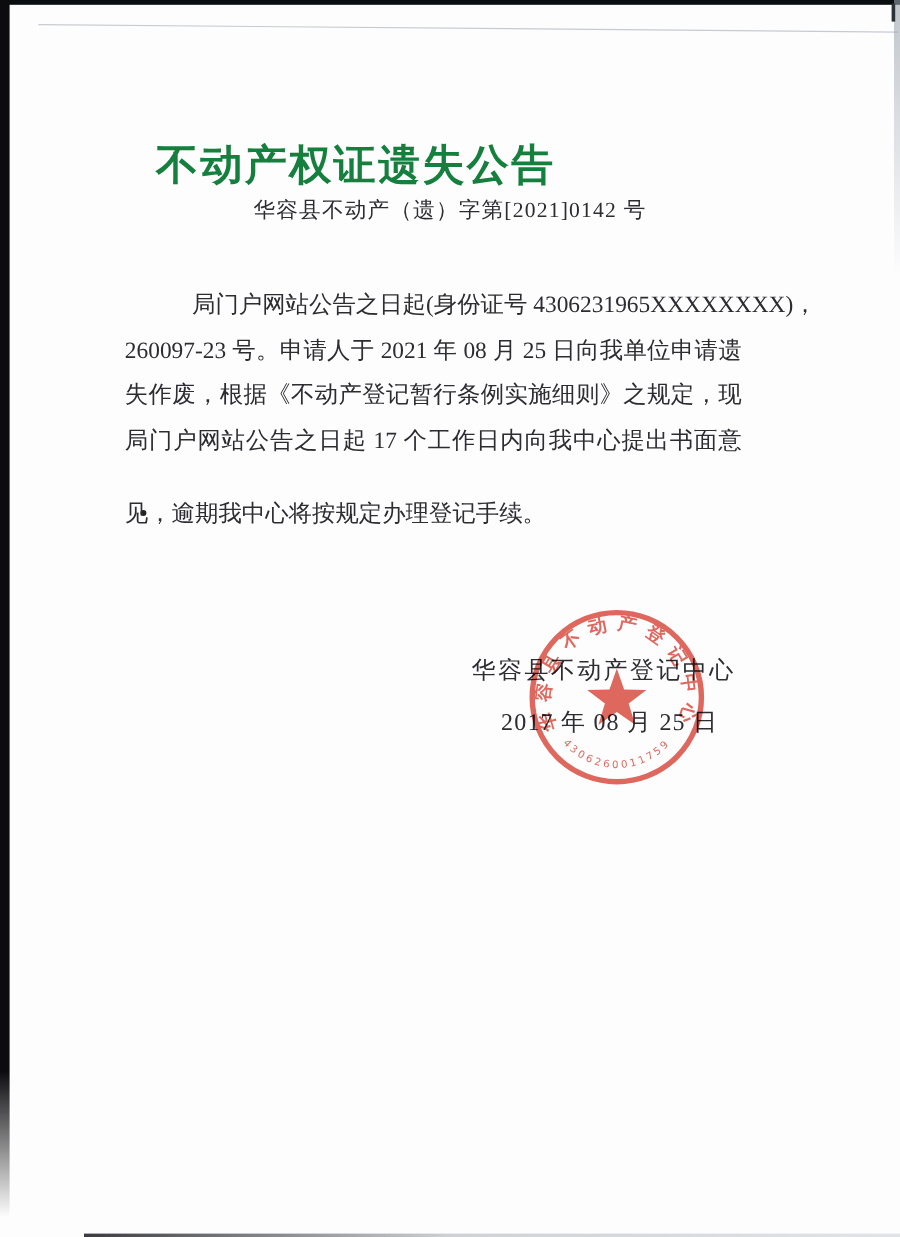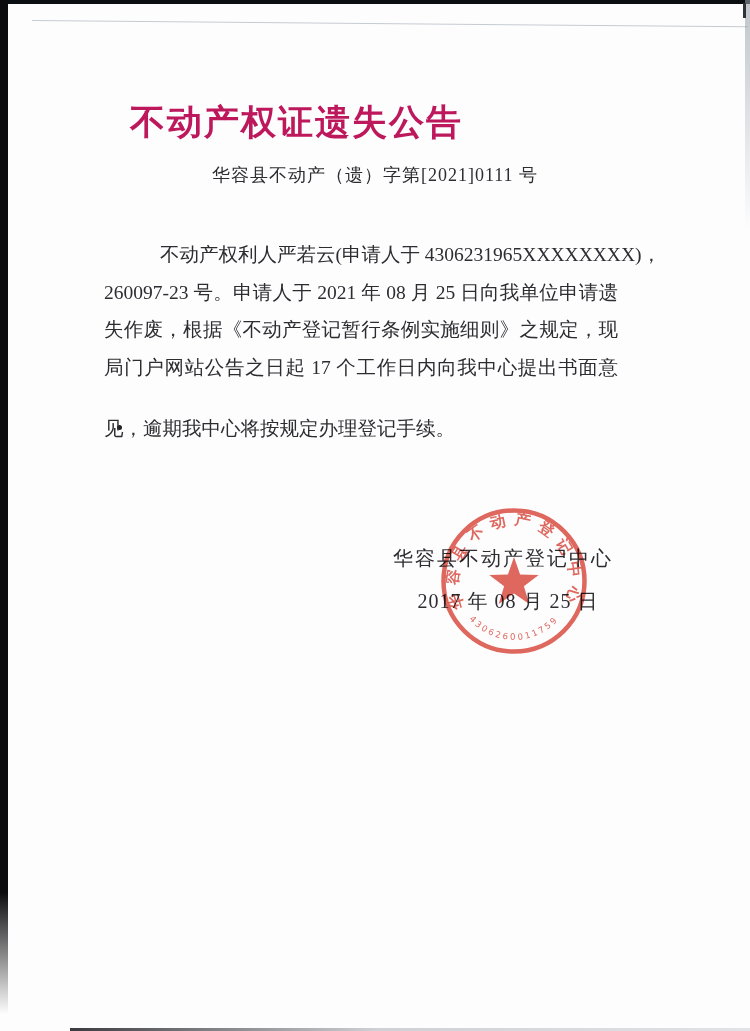--- a/index.html
+++ b/index.html
@@ -15,22 +15,22 @@
     background:linear-gradient(180deg,#0c0c0e 88%,rgba(12,12,14,0));}
   .paper-top-line{left:32px;top:20px;width:716px;height:1px;background:#c6cbd0;
     transform:rotate(0.5deg);transform-origin:0 0;}
   .right-shade{right:0;top:0;width:5px;height:230px;
     background:linear-gradient(180deg,rgba(150,160,170,.6),rgba(150,160,170,0));}
   .right-nub{right:4px;top:3px;width:3px;height:15px;background:#2b3238;}
   .bottom-line{left:70px;bottom:0;width:680px;height:3px;
     background:linear-gradient(90deg,rgba(25,25,30,.85),rgba(120,128,136,.35) 45%,rgba(160,168,176,.3));}
   .ink-dot{left:117px;top:425px;width:5px;height:5px;border-radius:50%;background:#232327;}
   
-  .doc-title{top:99px;left:0;width:593px;text-align:center;
-    font-size:35px;font-weight:700;color:#be185d;letter-spacing:2px;}
+  .doc-title{top:114px;left:0;width:593px;text-align:center;
+    font-size:35px;font-weight:700;color:#15803d;letter-spacing:2px;}
   .doc-number{top:163px;left:0;width:750px;text-align:center;
     font-size:18px;color:#2c2c31;letter-spacing:1px;}
   .body-block{left:104px;top:236px;width:514px;color:#2c2c31;font-size:19.5px;}
   .body-line{height:37.5px;line-height:37.5px;white-space:nowrap;
     text-align:justify;text-align-last:justify;}
   .body-line.first{text-indent:56px;}
   .body-line.last{text-align-last:left;margin-top:24px;}
   .sig-org{left:503px;top:545px;transform:translateX(-50%);
     font-size:20px;color:#2c2c31;letter-spacing:2px;white-space:nowrap;}
   .sig-date{left:508px;top:588px;transform:translateX(-50%);
@@ -48,24 +48,24 @@
 
 <div class="abs edge-top"></div>
 <div class="abs edge-left"></div>
 <div class="abs paper-top-line"></div>
 <div class="abs right-shade"></div>
 <div class="abs right-nub"></div>
 <div class="abs bottom-line"></div>
 <div class="abs ink-dot"></div>
 
 <div class="abs doc-title">不动产权证遗失公告</div>
-<div class="abs doc-number">华容县不动产（遗）字第[2021]0111 号</div>
+<div class="abs doc-number">华容县不动产（遗）字第[2021]0142 号</div>
 
 <div class="abs body-block">
-  <div class="body-line first">不动产权利人严若云(申请人于 4306231965XXXXXXXX)，</div>
+  <div class="body-line first">局门户网站公告之日起(身份证号 4306231965XXXXXXXX)，</div>
   <div class="body-line">260097-23 号。申请人于 2021 年 08 月 25 日向我单位申请遗</div>
   <div class="body-line">失作废，根据《不动产登记暂行条例实施细则》之规定，现</div>
   <div class="body-line">局门户网站公告之日起 17 个工作日内向我中心提出书面意</div>
   <div class="body-line last">见，逾期我中心将按规定办理登记手续。</div>
 </div>
 
 <div class="abs sig-org">华容县不动产登记中心</div>
 <div class="abs sig-date">2017 年 08 月 25 日</div>
 
 <svg class="abs seal" viewBox="0 0 160 160" xmlns="http://www.w3.org/2000/svg">

